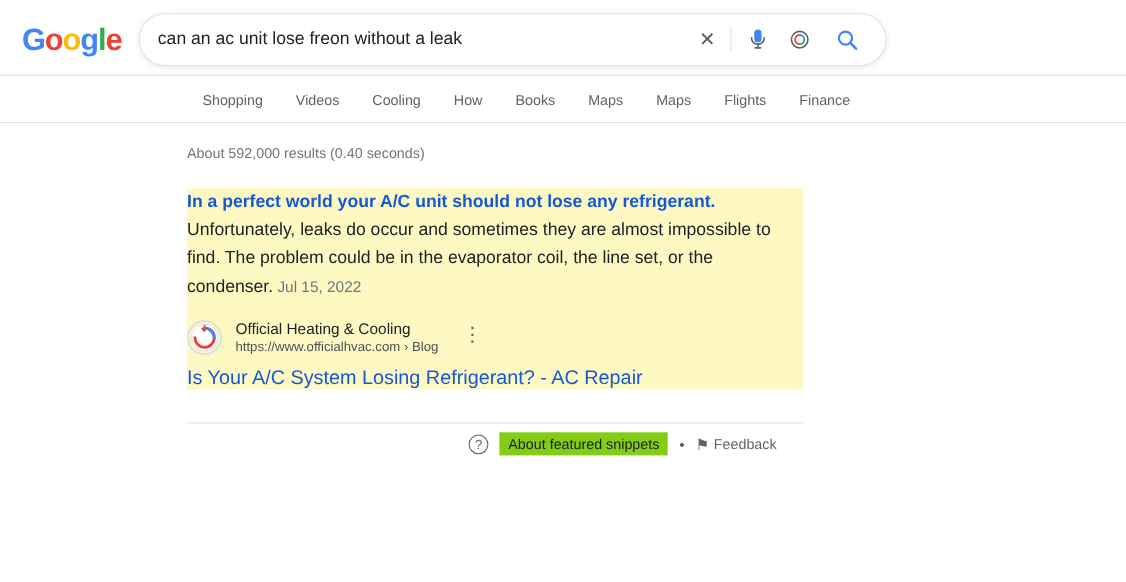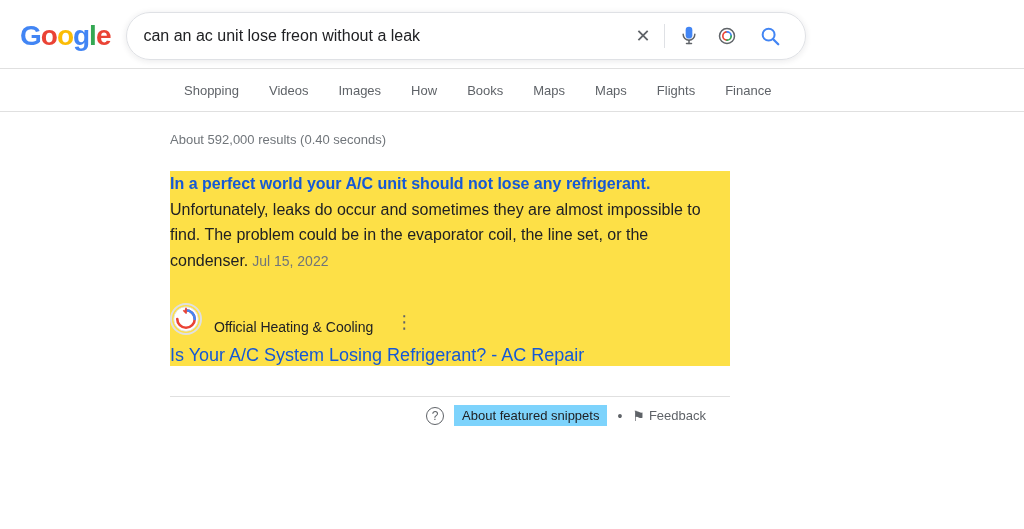--- a/index.html
+++ b/index.html
@@ -131,21 +131,21 @@
     }
 
     .results-count {
       color: #70757a;
       font-size: 13px;
       margin-bottom: 24px;
     }
 
     
     .featured-snippet {
-      background: #fde047;
+      background: #fef9c3;
       padding: 0;
       margin-bottom: 12px;
     }
 
     .snippet-text {
       font-size: 16px;
       line-height: 1.6;
       color: #202124;
       max-width: 580px;
     }
@@ -155,22 +155,22 @@
       font-weight: bold;
     }
 
     .snippet-date {
       color: #70757a;
       font-size: 14px;
     }
 
     .source-row {
       display: flex;
-      align-items: flex-end;
-      margin-top: 30px;
+      align-items: flex-start;
+      margin-top: 18px;
       gap: 12px;
     }
 
     .source-logo {
       width: 32px;
       height: 32px;
       border-radius: 50%;
       border: 2px solid #e0e0e0;
       display: flex;
       align-items: center;
@@ -238,21 +238,21 @@
       color: #5f6368;
       font-size: 12px;
       display: flex;
       align-items: center;
       justify-content: center;
       cursor: pointer;
       flex-shrink: 0;
     }
 
     .about-snippets-btn {
-      background: #7dd3fc;
+      background: #84cc16;
       border: none;
       padding: 3px 8px;
       font-size: 13px;
       color: #202124;
       cursor: pointer;
       font-family: Arial, sans-serif;
     }
 
     .dot-sep {
       color: #5f6368;
@@ -318,21 +318,21 @@
           <line x1="15.5" y1="15.5" x2="21" y2="21" stroke="#4285F4" stroke-width="2.5" stroke-linecap="round"></line>
         </svg>
       </button>
     </div>
   </div>
 </div>
 
 <div class="nav-tabs">
   <button class="nav-tab">Shopping</button>
   <button class="nav-tab">Videos</button>
-  <button class="nav-tab">Images</button>
+  <button class="nav-tab">Cooling</button>
   <button class="nav-tab">How</button>
   <button class="nav-tab">Books</button>
   <button class="nav-tab">Maps</button>
   <button class="nav-tab">Maps</button>
   <button class="nav-tab">Flights</button>
   <button class="nav-tab">Finance</button>
 </div>
 
 <div class="results-area">
   <div class="results-count">About 592,000 results (0.40 seconds)</div>
@@ -347,20 +347,21 @@
       <div class="source-logo">
         <svg class="logo-svg" viewBox="0 0 32 32">
           <circle cx="16" cy="16" r="14" fill="white" stroke="#ddd" stroke-width="1"></circle>
           <path d="M16 6 A10 10 0 1 1 6 16" fill="none" stroke="#EA4335" stroke-width="3" stroke-linecap="round"></path>
           <path d="M16 6 A10 10 0 0 1 26 16" fill="none" stroke="#4285F4" stroke-width="3" stroke-linecap="round"></path>
           <polyline points="16,3 16,9 13,6" fill="none" stroke="#EA4335" stroke-width="2" stroke-linejoin="round"></polyline>
         </svg>
       </div>
       <div class="source-info">
         <span class="source-name">Official Heating &amp; Cooling</span>
+        <span class="source-url">https://www.officialhvac.com › Blog</span>
       </div>
       <button class="three-dots-btn" title="More options">⋮</button>
     </div>
 
     <a class="result-link" href="#">Is Your A/C System Losing Refrigerant? - AC Repair</a>
   </div>
 
   <div class="bottom-bar">
     <div class="help-icon">?</div>
     <button class="about-snippets-btn">About featured snippets</button>

